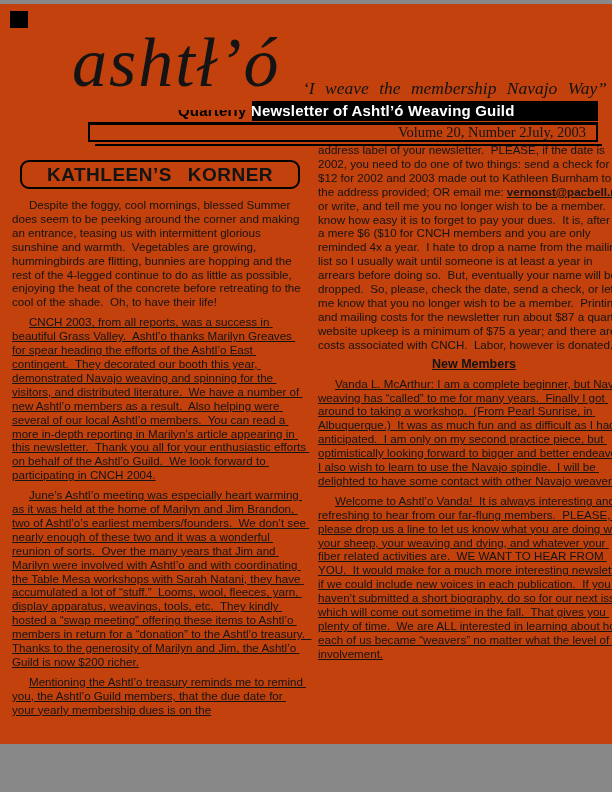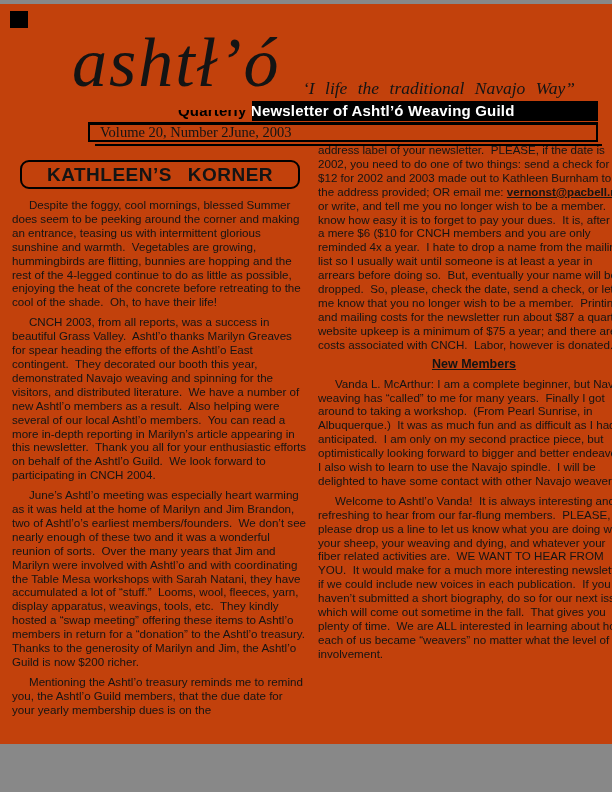--- a/index.html
+++ b/index.html
@@ -38,21 +38,21 @@
   .banner-text {
     position: absolute; left: 90px; top: 0; height: 20px; line-height: 20px;
     font-weight: bold; font-size: 15px; letter-spacing: 0.2px;
     white-space: nowrap;
   }
   .banner-text.layer-white { color: #fff; clip-path: inset(0 -200px 0 74px); z-index: 2; }
   .banner-text.layer-black { color: #000; clip-path: inset(9px calc(100% - 74px) 0 0); z-index: 1; }
   .volume-bar {
     position: absolute; left: 88px; top: 118px; width: 510px; height: 20px;
     border: 2px solid #000; border-top-width: 3px;
-    display: flex; justify-content: flex-start; align-items: center;
+    display: flex; justify-content: flex-end; align-items: center;
     padding: 0 10px;
     font-family: "Liberation Serif", serif;
     font-size: 14.5px;
   }
   .rule-shadow {
     position: absolute; left: 95px; top: 140px; width: 507px; height: 2px; background: #000;
   }
   .col { position: absolute; }
   .col-left  { left: 12px;  top: 152px; width: 296px; }
   .col-right { left: 318px; top: 139px; width: 312px; }
@@ -64,50 +64,50 @@
     font-weight: bold; font-size: 19px;
     letter-spacing: 0.5px; word-spacing: 10px;
     white-space: nowrap;
   }
   p.body {
     margin: 0; padding: 0;
     font-size: 11.6px; line-height: 13.9px;
     text-indent: 17px;
     white-space: pre-wrap;
   }
-  p.body + p.body, .sec-heading + p.body { margin-top: 6px; }
+  p.body + p.body, .sec-heading + p.body { margin-top: 6px; text-decoration: underline; }
   p.body.no-indent { text-indent: 0; }
   .sec-heading {
     margin: 5px 0 0;
     text-align: center;
     font-weight: bold; font-size: 12.5px;
     text-decoration: underline;
   }
   .email-link { font-weight: bold; text-decoration: underline; }
 </style>
 </head>
 <body>
 
 <div class="page">
 
   <div class="scan-mark"></div>
 
   <div class="logo">ashtł’ó</div>
 
-  <div class="tagline">‘I life  the  traditional  Navajo  Way”</div>
+  <div class="tagline">‘I weave  the  membership  Navajo  Way”</div>
 
   <div class="banner">
     <div class="banner-bar"></div>
     <div class="banner-text layer-black">Quarterly Newsletter of Ashtl’ó Weaving Guild</div>
     <div class="banner-text layer-white">Quarterly Newsletter of Ashtl’ó Weaving Guild</div>
   </div>
 
   <div class="volume-bar">
     <span>Volume 20, Number 2</span>
-    <span>June, 2003</span>
+    <span>July, 2003</span>
   </div>
   <div class="rule-shadow"></div>
 
   <div class="col col-left">
     <div class="korner-box">KATHLEEN’S  KORNER</div>
     <p class="body">Despite the foggy, cool mornings, blessed Summer does seem to be peeking around the corner and making an entrance, teasing us with intermittent glorious sunshine and warmth.  Vegetables are growing, hummingbirds are flitting, bunnies are hopping and the rest of the 4-legged continue to do as little as possible, enjoying the heat of the concrete before retreating to the cool of the shade.  Oh, to have their life!</p>
     <p class="body">CNCH 2003, from all reports, was a success in beautiful Grass Valley.  Ashtl’o thanks Marilyn Greaves for spear heading the efforts of the Ashtl’o East contingent.  They decorated our booth this year, demonstrated Navajo weaving and spinning for the visitors, and distributed literature.  We have a number of new Ashtl’o members as a result.  Also helping were several of our local Ashtl’o members.  You can read a more in-depth reporting in Marilyn’s article appearing in this newsletter.  Thank you all for your enthusiastic efforts on behalf of the Ashtl’o Guild.  We look forward to participating in CNCH 2004.</p>
     <p class="body">June’s Ashtl’o meeting was especially heart warming as it was held at the home of Marilyn and Jim Brandon, two of Ashtl’o’s earliest members/founders.  We don’t see nearly enough of these two and it was a wonderful reunion of sorts.  Over the many years that Jim and Marilyn were involved with Ashtl’o and with coordinating the Table Mesa workshops with Sarah Natani, they have accumulated a lot of “stuff.”  Looms, wool, fleeces, yarn, display apparatus, weavings, tools, etc.  They kindly hosted a “swap meeting” offering these items to Ashtl’o members in return for a “donation” to the Ashtl’o treasury.  Thanks to the generosity of Marilyn and Jim, the Ashtl’o Guild is now $200 richer.</p>
     <p class="body">Mentioning the Ashtl’o treasury reminds me to remind you, the Ashtl’o Guild members, that the due date for your yearly membership dues is on the</p>
   </div>

